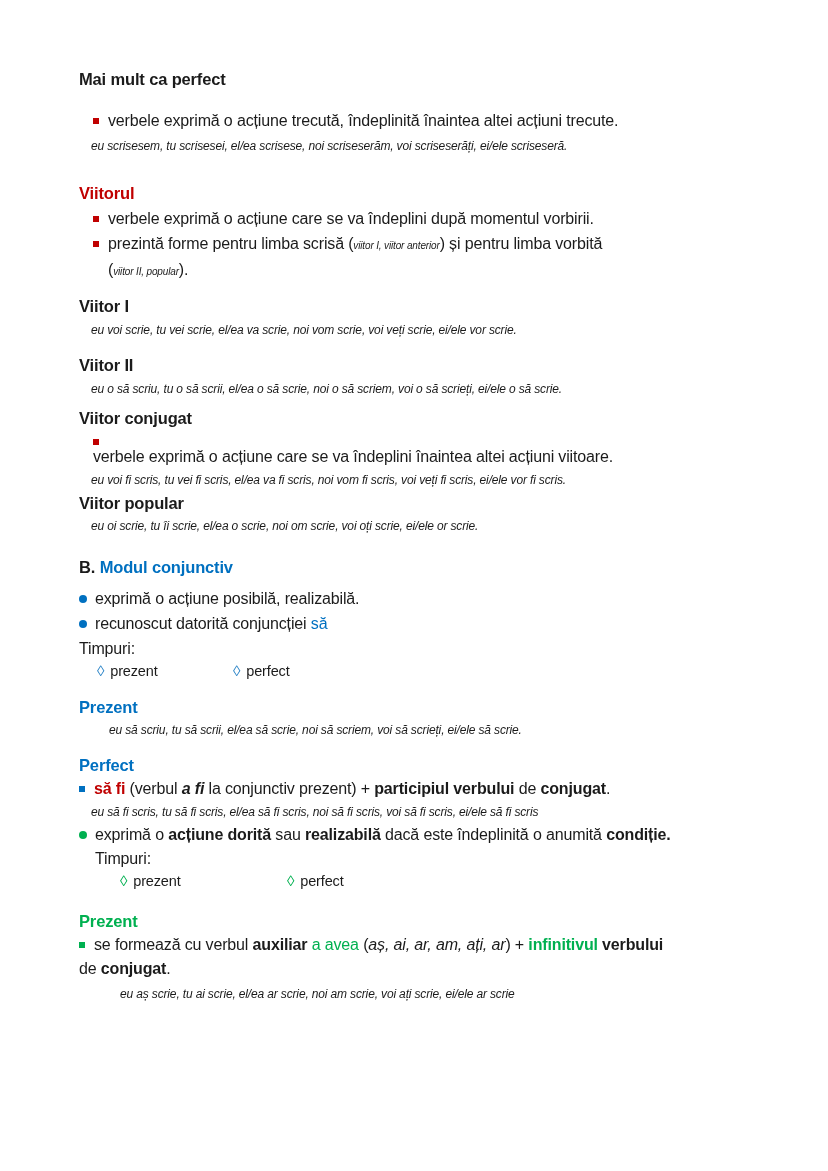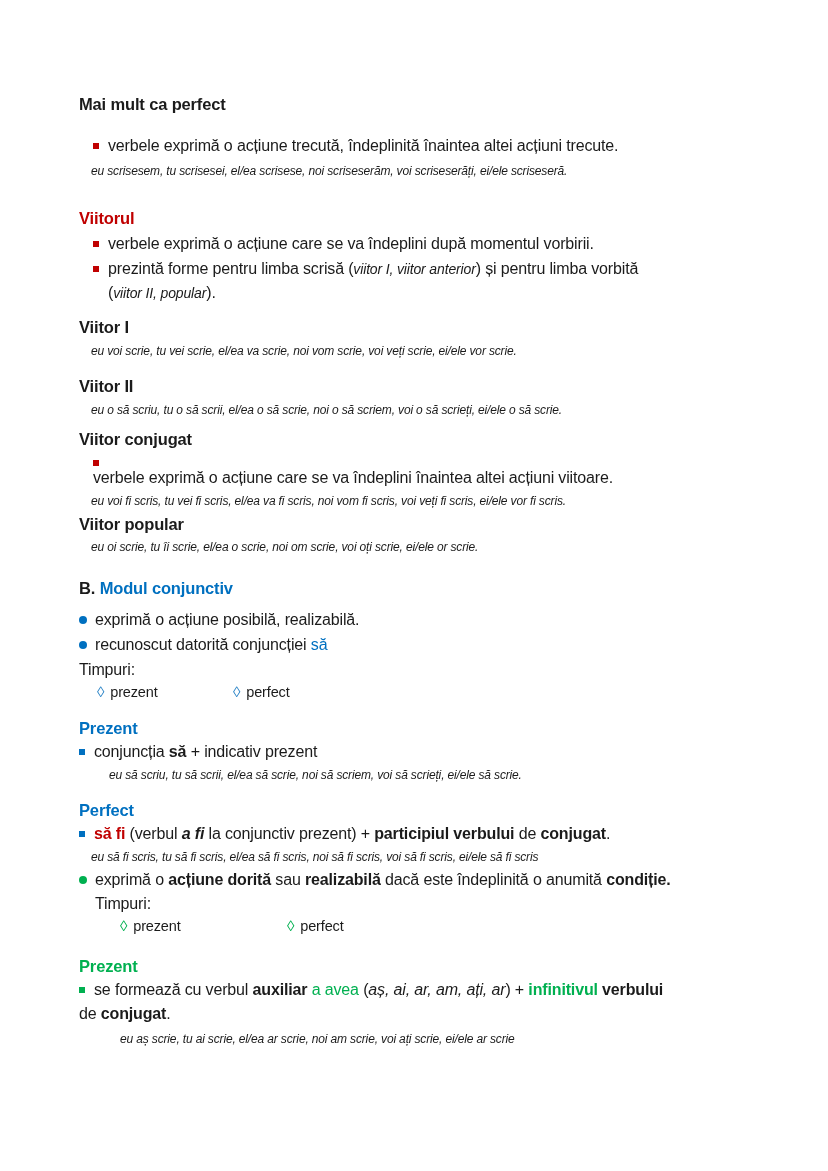--- a/index.html
+++ b/index.html
@@ -1,21 +1,21 @@
 <!DOCTYPE html>
 <html><head>
 <meta charset="utf-8">
 <style>
   html,body{margin:0;padding:0;}
   body{
     width:828px;height:1171px;background:#ffffff;overflow:hidden;
     font-family:"Liberation Sans", sans-serif;color:#1b1b1b;
   }
   .page{position:relative;width:828px;height:1171px;background:#ffffff;}
-  .content{position:absolute;left:79px;top:92px;width:724px;}
+  .content{position:absolute;left:79px;top:67px;width:724px;}
   .blk{letter-spacing:-0.15px;}
   .k-heading{font-size:16.5px;line-height:24px;}
   .k-bullet{font-size:16px;line-height:24px;}
   .k-plain{font-size:16px;line-height:24px;}
   .k-conj{font-size:12px;line-height:22px;font-style:italic;color:#1a1a1a;}
   .k-diamonds{font-size:14.5px;line-height:20px;}
   .hang{display:flex;align-items:flex-start;}
   .hang .btext{flex:1 1 auto;}
   .marker-sq{width:6px;height:6px;flex:0 0 auto;}
   .hang .marker-sq{margin:9px 9px 0 0;}
@@ -24,21 +24,21 @@
   .hang .marker-dot{margin:8px 8px 0 0;}
   .bg-red{background:#C00000;}
   .bg-blue{background:#0070C0;}
   .bg-green{background:#00B050;}
   .s-b{font-weight:700;}
   .s-i{font-style:italic;}
   .s-bi{font-weight:700;font-style:italic;}
   .s-red{color:#C00000;}
   .s-blue{color:#0070C0;}
   .s-green{color:#00B050;}
-  .s-sm{font-size:14px;}
+  .s-sm{font-size:10px;}
   .dia-item{display:inline-block;}
   .dia{font-size:15px;margin-right:6px;}
   .m-blue{color:#2E86C8;}
   .m-green{color:#00B050;}
 </style>
 </head>
 <body>
 
 <div class="page">
   <div class="content">
@@ -74,24 +74,20 @@
         <span class="marker-dot bg-blue"></span>
         <span class="btext"><span>exprimă o acțiune posibilă, realizabilă.</span></span>
       </div>
       <div class="blk k-bullet hang" style="margin-top: 1px;">
         <span class="marker-dot bg-blue"></span>
         <span class="btext"><span>recunoscut datorită conjuncției </span><span class="s-blue">să</span></span>
       </div>
       <div class="blk k-plain" style="margin-top: 1px;"><span class="btext"><span>Timpuri:</span></span></div>
       <div class="blk k-diamonds" style="margin-top: 0px; padding-left: 18px;"><span class="dia-item" style="min-width: 136px;"><span class="dia m-blue">◊</span><span>prezent</span></span><span class="dia-item"><span class="dia m-blue">◊</span><span>perfect</span></span></div>
       <div class="blk k-heading" style="margin-top: 14px;"><span class="btext"><span class="s-b s-blue">Prezent</span></span></div>
-      <div class="blk k-bullet hang" style="margin-top: 0px;">
-        <span class="marker-sq bg-blue"></span>
-        <span class="btext"><span>conjuncția </span><span class="s-b">să</span><span> + indicativ prezent</span></span>
-      </div>
       <div class="blk k-conj" style="margin-top: 0px; padding-left: 30px;"><span class="btext"><span>eu să scriu, tu să scrii, el/ea să scrie, noi să scriem, voi să scrieți, ei/ele să scrie.</span></span></div>
       <div class="blk k-heading" style="margin-top: 12px;"><span class="btext"><span class="s-b s-blue">Perfect</span></span></div>
       <div class="blk k-bullet hang" style="margin-top: 0px;">
         <span class="marker-sq bg-blue"></span>
         <span class="btext"><span class="s-b s-red">să fi</span><span> (verbul </span><span class="s-bi">a fi</span><span> la conjunctiv prezent) + </span><span class="s-b">participiul verbului</span><span> de </span><span class="s-b">conjugat</span><span>.</span></span>
       </div>
       <div class="blk k-conj" style="margin-top: 0px; padding-left: 12px;"><span class="btext"><span>eu să fi scris, tu să fi scris, el/ea să fi scris, noi să fi scris, voi să fi scris, ei/ele să fi scris</span></span></div>
       <div class="blk k-bullet hang" style="margin-top: 0px;">
         <span class="marker-dot bg-green"></span>
         <span class="btext"><span>exprimă o </span><span class="s-b">acțiune dorită</span><span> sau </span><span class="s-b">realizabilă</span><span> dacă este îndeplinită o anumită </span><span class="s-b">condiție.</span></span>

